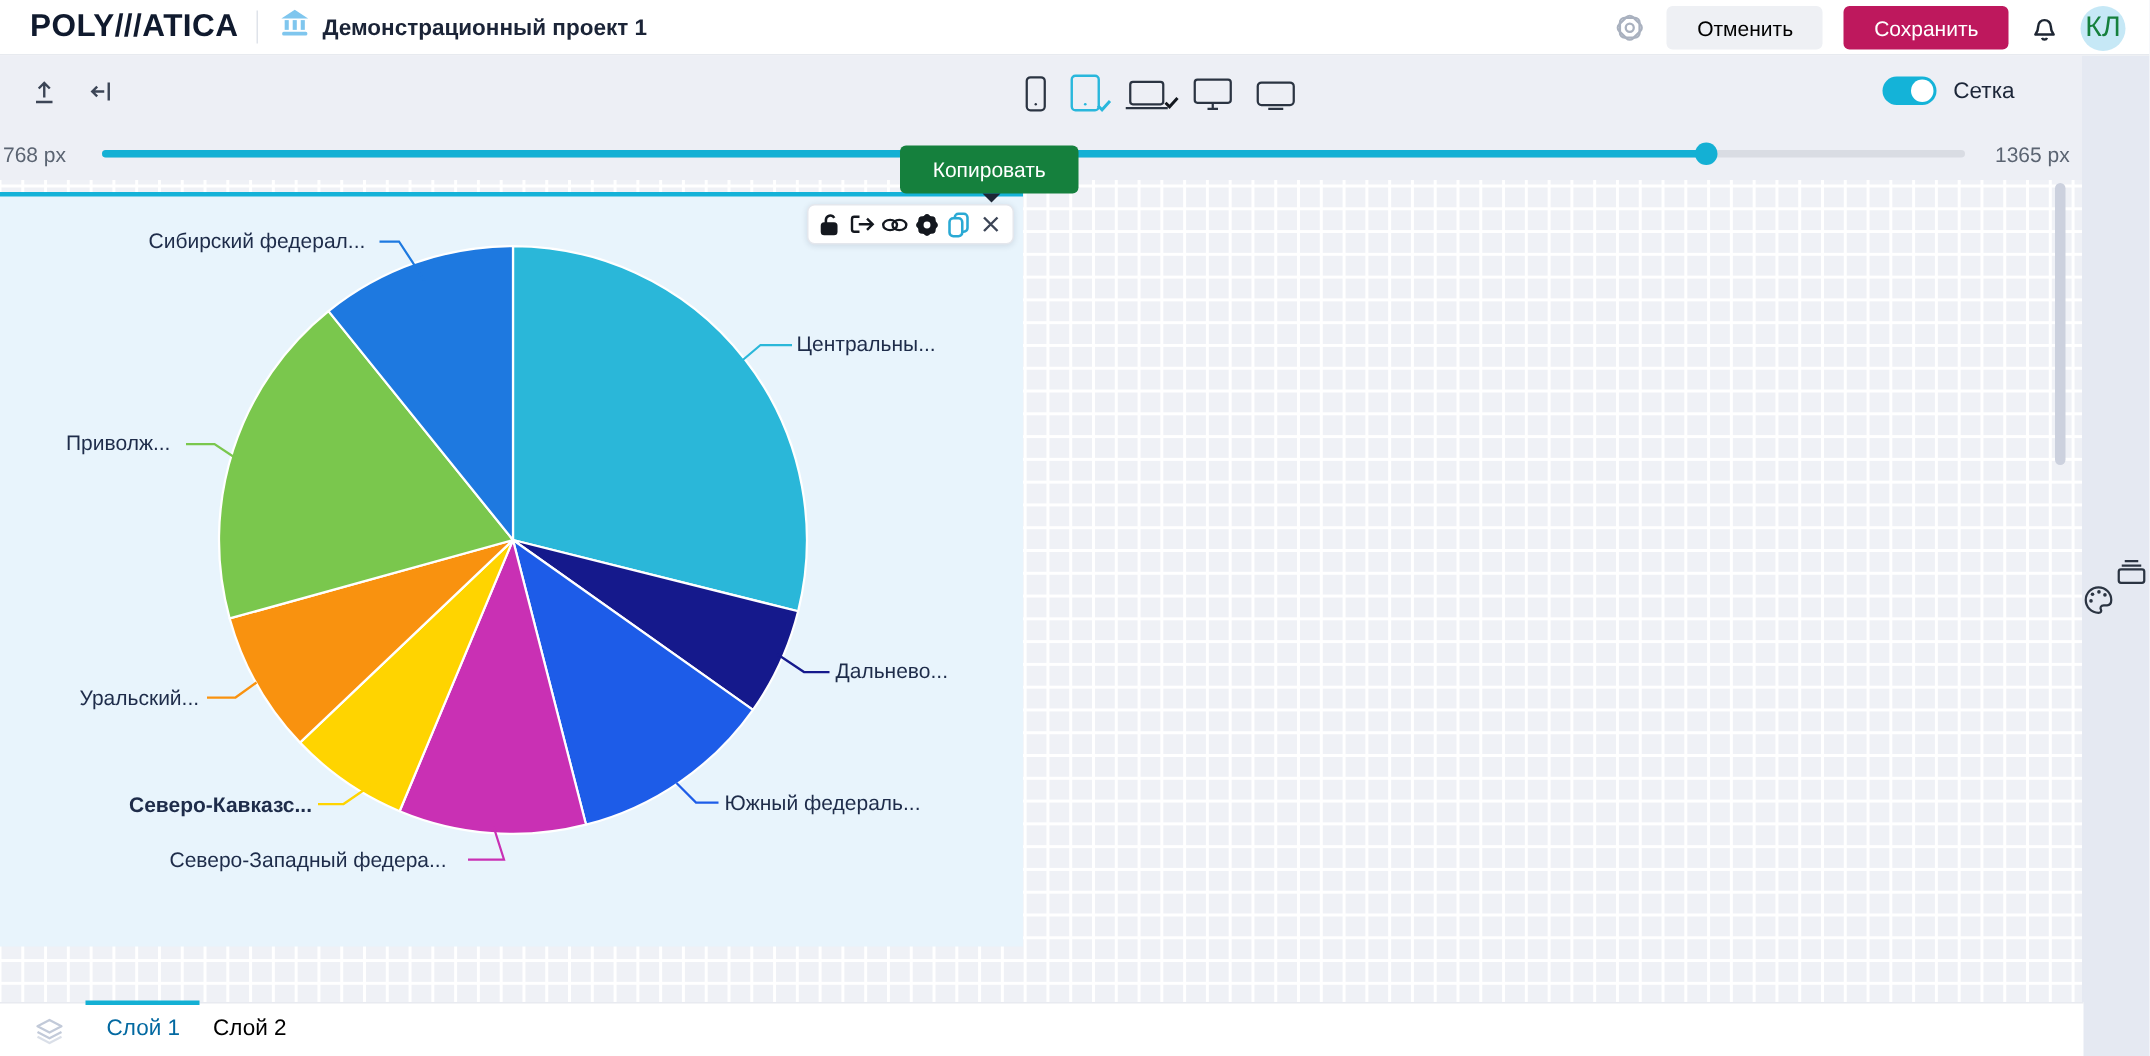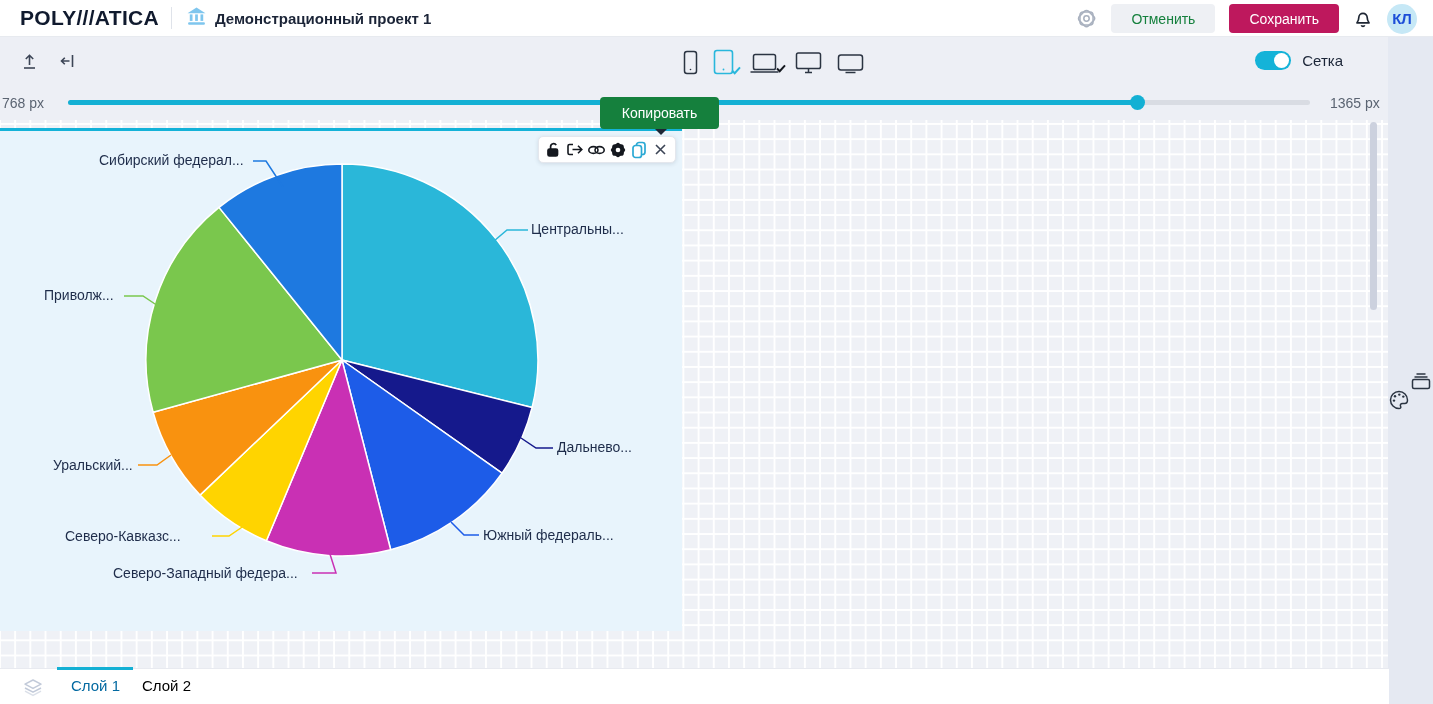--- a/index.html
+++ b/index.html
@@ -8,24 +8,24 @@
   .stage { position:relative; width:1433px; height:704px; background:#edeff5; }
 
   
   .header { position:absolute; left:0; top:0; width:1433px; height:37px; background:#fff;
             border-bottom:1px solid #e7eaef; display:flex; align-items:center; z-index:40; }
   .logo { font-size:21px; font-weight:800; letter-spacing:.3px; color:#101a2e; margin-left:20px; }
   .hdr-divider { width:1px; height:22px; background:#dfe3ea; margin:0 14px 0 12px; }
   .project-title { font-size:15px; font-weight:600; color:#1b2437; margin-left:8px; }
   .hdr-right { position:absolute; right:0; top:0; height:37px; display:flex; align-items:center; gap:14px; padding-right:16px; }
   .btn { height:29px; border-radius:4px; font-size:14px; display:flex; align-items:center; padding:0 20px; cursor:pointer; }
-  .btn-cancel { background:#eef0f4; color:#15803d; }
+  .btn-cancel { background:#eef0f4; color:#000000; }
   .btn-save { background:#be185d; color:#fff; }
-  .avatar { width:30px; height:30px; border-radius:50%; background:#c6e8f6; color:#1d4ed8;
-            font-size:15px; font-weight:700; display:flex; align-items:center; justify-content:center; }
+  .avatar { width:30px; height:30px; border-radius:50%; background:#c6e8f6; color:#15803d;
+            font-size:19px; font-weight:400; display:flex; align-items:center; justify-content:center; }
   .icon-btn { display:flex; align-items:center; justify-content:center; }
 
   
   .tools-row { position:absolute; left:0; top:37px; width:1389px; height:49px; }
   .tool-left { position:absolute; left:20px; top:14px; display:flex; gap:20px; }
   .devices { position:absolute; left:683px; top:12px; display:flex; align-items:flex-end; gap:15px; }
   .grid-toggle { position:absolute; right:46px; top:14px; display:flex; align-items:center; gap:11px; }
   .toggle { width:36px; height:19px; border-radius:10px; background:#14b3d8; position:relative; cursor:pointer; }
   .toggle .knob { position:absolute; right:2px; top:2px; width:15px; height:15px; border-radius:50%; background:#fff; }
   .toggle-label { font-size:15px; color:#1c2638; }
@@ -213,21 +213,21 @@
       <polyline points="312 573 336 573 329 551" fill="none" stroke="#c930b4" stroke-width="1.5"></polyline>
       <polyline points="212 536 229 536 251 521" fill="none" stroke="#ffd400" stroke-width="1.5"></polyline>
       <polyline points="138 465 157 465 171 455" fill="none" stroke="#f9920f" stroke-width="1.5"></polyline>
       <polyline points="124 296 143 296 158 306" fill="none" stroke="#7ac74d" stroke-width="1.5"></polyline>
     </svg>
 
   <div class="callout" style="left:99px;top:152px;">Сибирский федерал...</div>
   <div class="callout" style="left:531px;top:221px;">Центральны...</div>
   <div class="callout" style="left:44px;top:287px;">Приволж...</div>
   <div class="callout" style="left:53px;top:457px;">Уральский...</div>
-  <div class="callout" style="left:65px;top:528px;">Северо-Кавказс...</div>
+  <div class="callout" style="left:86px;top:528px;font-weight:bold;">Северо-Кавказс...</div>
   <div class="callout" style="left:113px;top:565px;">Северо-Западный федера...</div>
   <div class="callout" style="left:483px;top:527px;">Южный федераль...</div>
   <div class="callout" style="left:557px;top:439px;">Дальнево...</div>
 
   <div class="wtoolbar">
     <span class="wtool">
       <svg width="17" height="17" viewBox="0 0 17 17" fill="none" stroke="#14181f" stroke-width="1.7">
           <rect x="3" y="8" width="9.5" height="7" rx="1.5" fill="#14181f"></rect>
           <path d="M11 8 V5.6 a3 3 0 0 1 5.6-1.4" transform="translate(-5.4 0)"></path>
         </svg>

